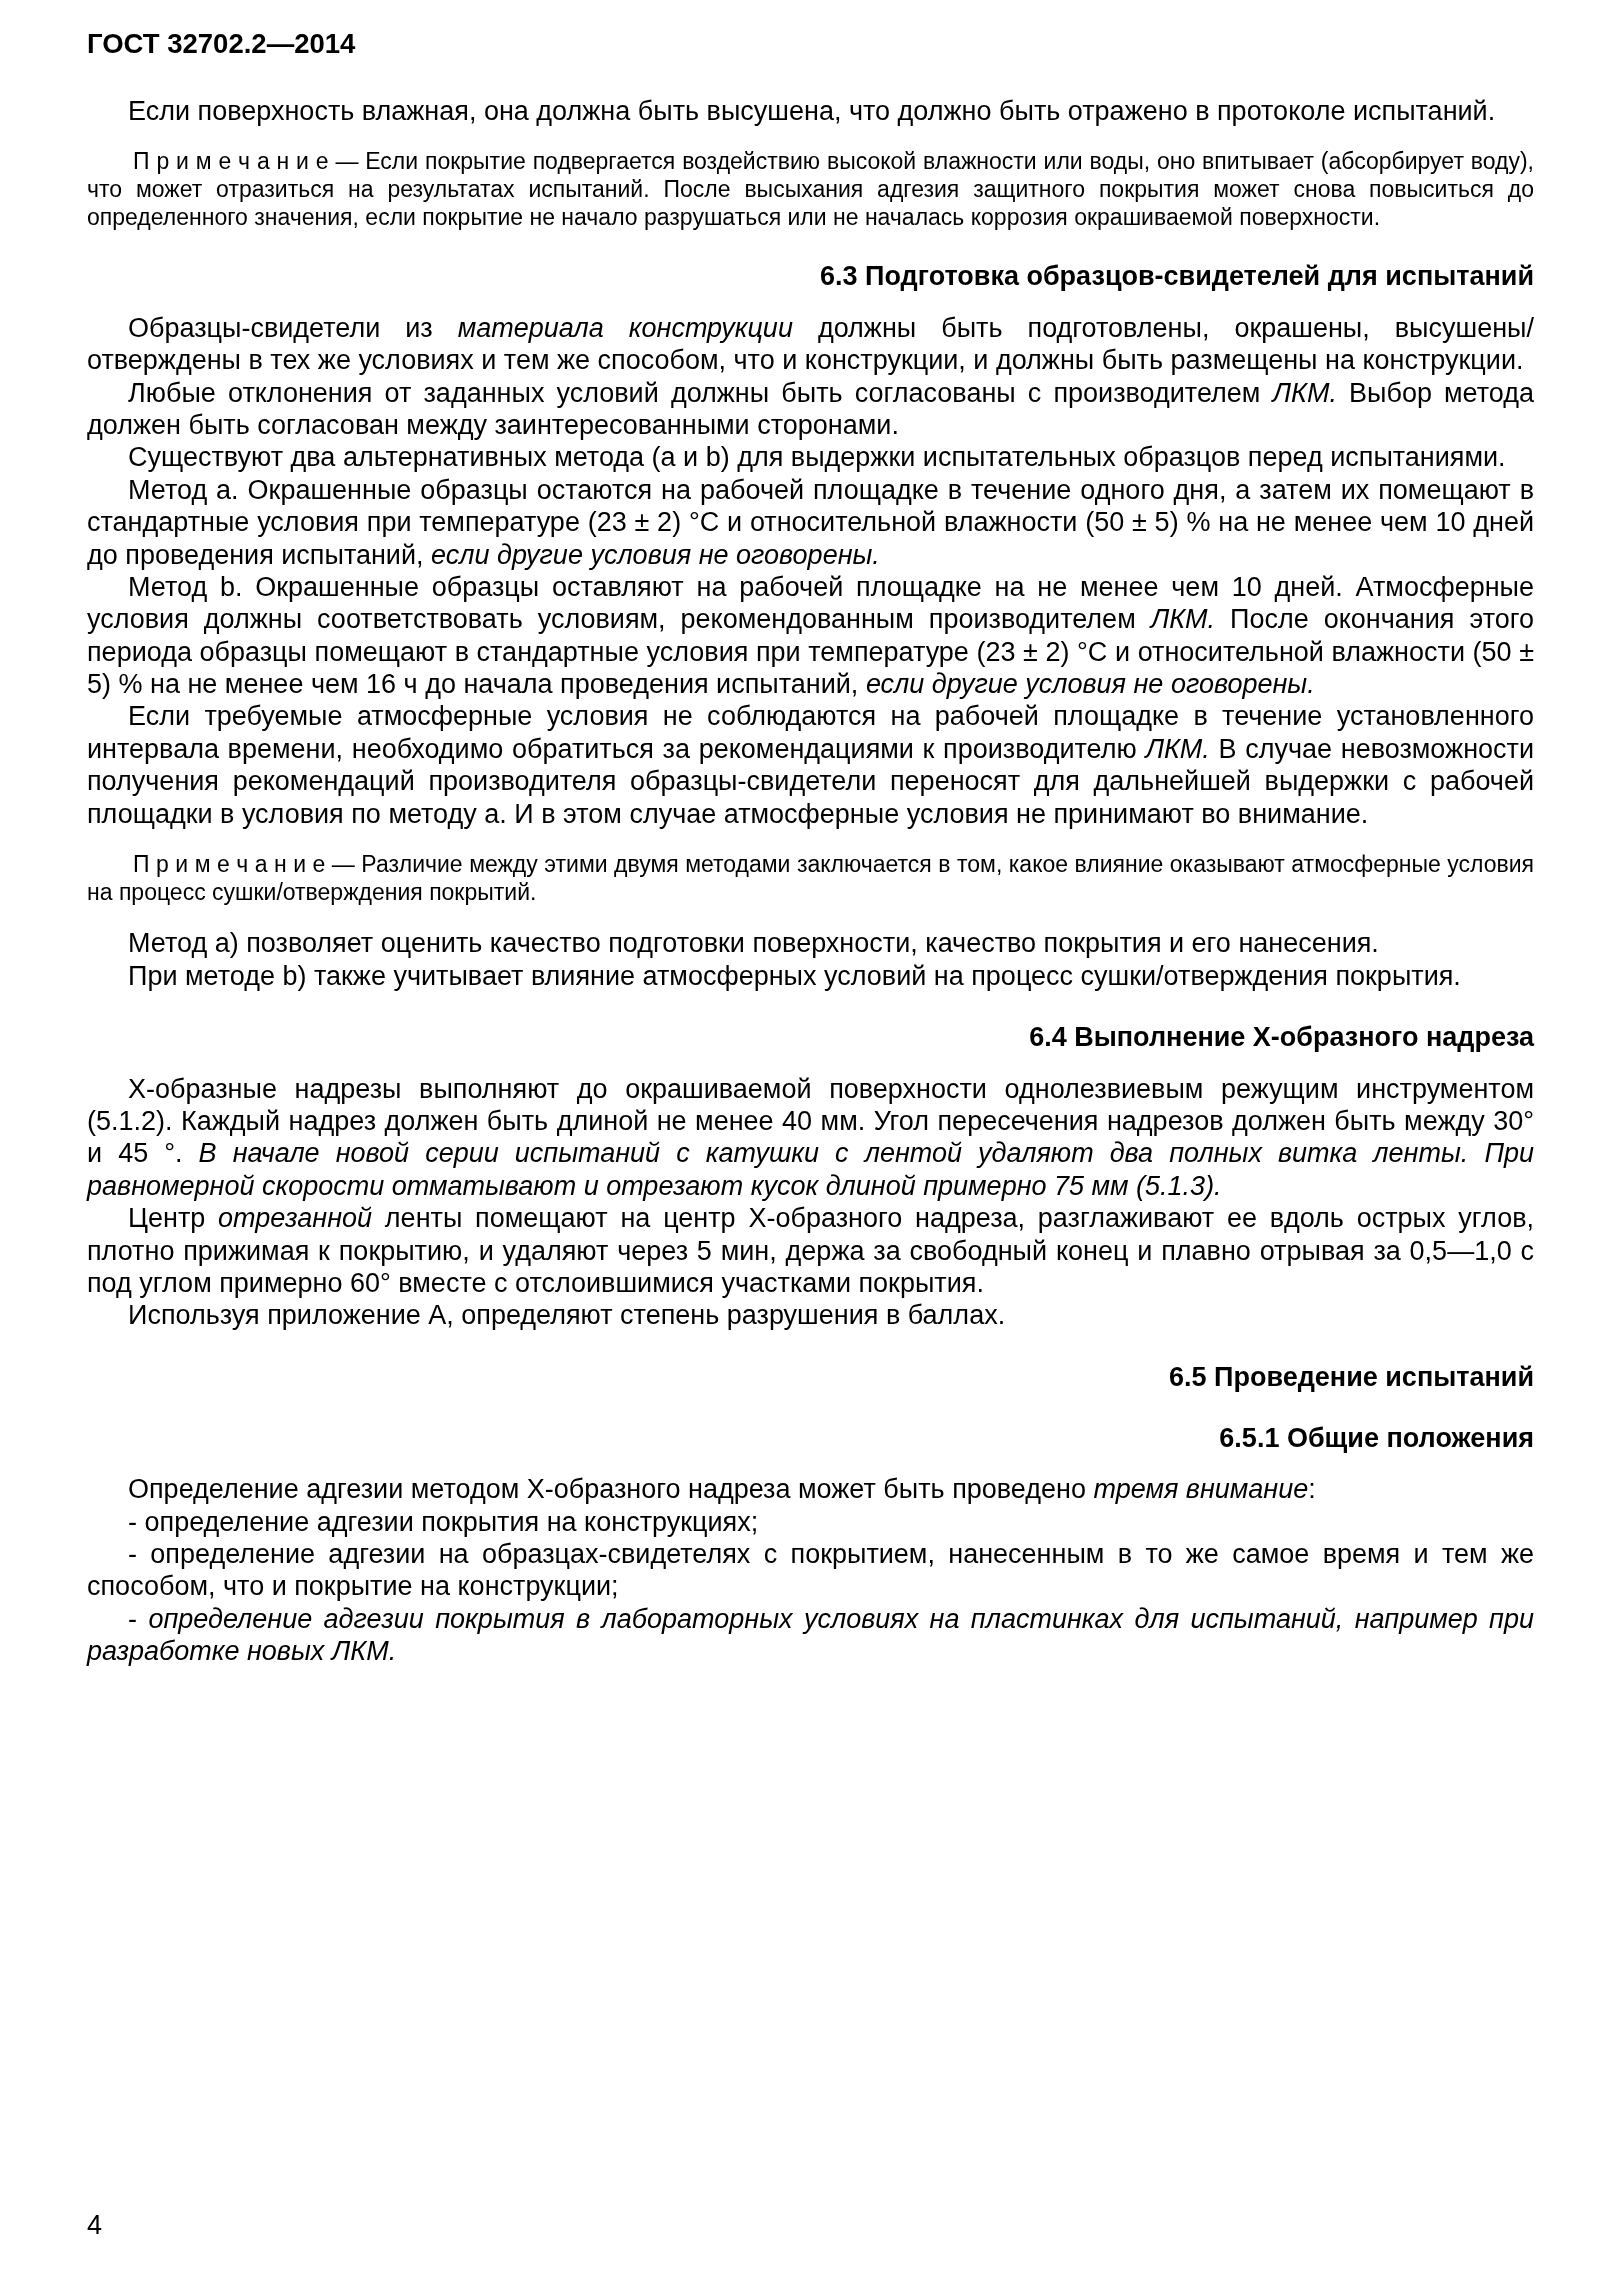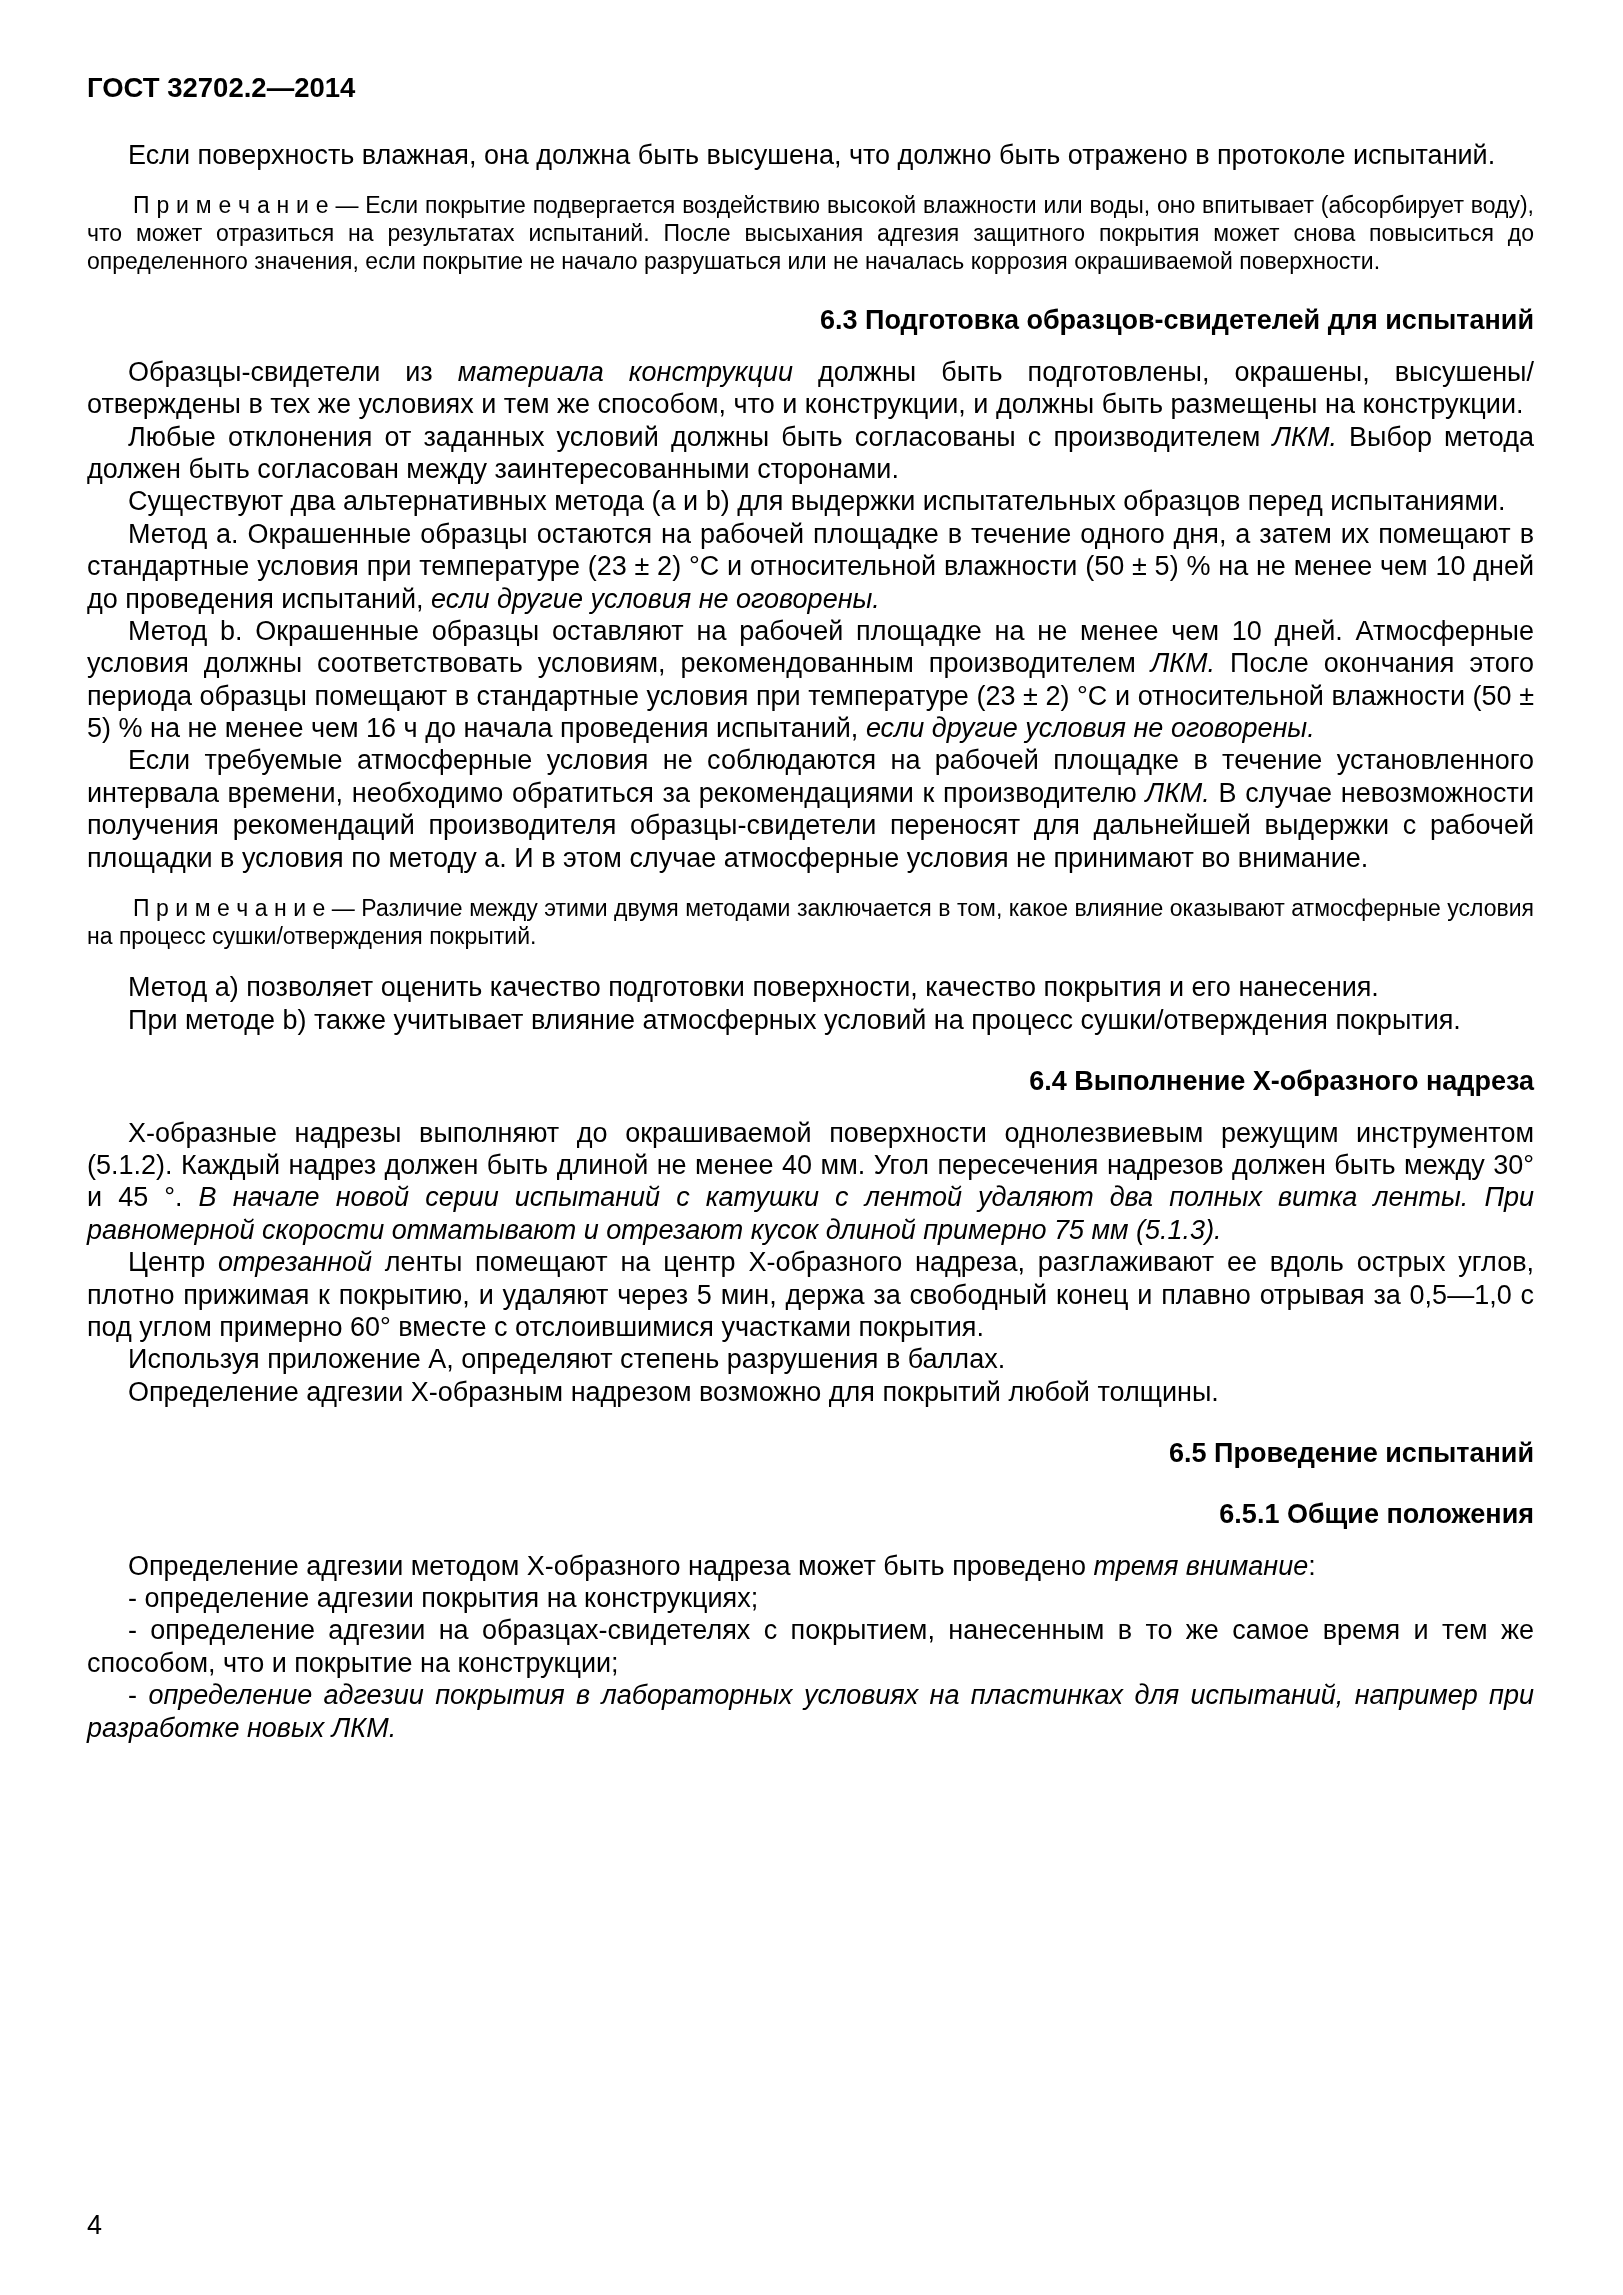--- a/index.html
+++ b/index.html
@@ -3,21 +3,21 @@
 <meta charset="utf-8">
 <style>
   html,body{margin:0;padding:0;background:#7a7a7a;}
   .page{
     position:relative;
     width:1623px;
     height:2295px;
     margin:0 auto;
     background:#ffffff;
     box-sizing:border-box;
-    padding:72px 89px 0 87px;
+    padding:28px 89px 0 87px;
     font-family:"Liberation Sans","DejaVu Sans",sans-serif;
     color:#000;
   }
   .doc-code{
     font-size:27.5px;
     font-weight:700;
     margin:0 0 35px 0;
   }
   main p{margin:0;}
   .p{
@@ -64,21 +64,20 @@
       <p class="p"><span>Метод a. Окрашенные образцы остаются на рабочей площадке в течение одного дня, а затем их помещают в стандартные условия при температуре (23 ± 2) °С и относительной влажности (50 ± 5) % на не менее чем 10 дней до проведения испытаний, </span><span class="it">если другие условия не оговорены.</span></p>
       <p class="p"><span>Метод b. Окрашенные образцы оставляют на рабочей площадке на не менее чем 10 дней. Атмосферные условия должны соответствовать условиям, рекомендованным производителем </span><span class="it">ЛКМ.</span><span> После окончания этого периода образцы помещают в стандартные условия при температуре (23 ± 2) °С и относительной влажности (50 ± 5) % на не менее чем 16 ч до начала проведения испытаний, </span><span class="it">если другие условия не оговорены.</span></p>
       <p class="p"><span>Если требуемые атмосферные условия не соблюдаются на рабочей площадке в течение установленного интервала времени, необходимо обратиться за рекомендациями к производителю </span><span class="it">ЛКМ.</span><span> В случае невозможности получения рекомендаций производителя образцы-свидетели переносят для дальнейшей выдержки с рабочей площадки в условия по методу a. И в этом случае атмосферные условия не принимают во внимание.</span></p>
       <p class="note"><span>П р и м е ч а н и е  — Различие между этими двумя методами заключается в том, какое влияние оказывают атмосферные условия на процесс сушки/отверждения покрытий.</span></p>
       <p class="p"><span>Метод a) позволяет оценить качество подготовки поверхности, качество покрытия и его нанесения.</span></p>
       <p class="p"><span>При методе b) также учитывает влияние атмосферных условий на процесс сушки/отверждения покрытия.</span></p>
       <p class="h"><span>6.4 Выполнение Х-образного надреза</span></p>
       <p class="p"><span>Х-образные надрезы выполняют до окрашиваемой поверхности однолезвиевым режущим инструментом (5.1.2). Каждый надрез должен быть длиной не менее 40 мм. Угол пересечения надрезов должен быть между 30° и 45 °. </span><span class="it">В начале новой серии испытаний с катушки с лентой удаляют два полных витка ленты. При равномерной скорости отматывают и отрезают кусок длиной примерно 75 мм (5.1.3).</span></p>
       <p class="p"><span>Центр </span><span class="it">отрезанной</span><span> ленты помещают на центр Х-образного надреза, разглаживают ее вдоль острых углов, плотно прижимая к покрытию, и удаляют через 5 мин, держа за свободный конец и плавно отрывая за 0,5—1,0 с под углом примерно 60° вместе с отслоившимися участками покрытия.</span></p>
       <p class="p"><span>Используя приложение А, определяют степень разрушения в баллах.</span></p>
-      <p class="p"><span>Определение адгезии Х-образным надрезом возможно для покрытий любой толщины.</span></p>
       <p class="h"><span>6.5 Проведение испытаний</span></p>
       <p class="h"><span>6.5.1 Общие положения</span></p>
       <p class="p"><span>Определение адгезии методом Х-образного надреза может быть проведено </span><span class="it">тремя внимание</span><span>:</span></p>
       <p class="p"><span>- определение адгезии покрытия на конструкциях;</span></p>
       <p class="p"><span>- определение адгезии на образцах-свидетелях с покрытием, нанесенным в то же самое время и тем же способом, что и покрытие на конструкции;</span></p>
       <p class="p"><span>- </span><span class="it">определение адгезии покрытия в лабораторных условиях на пластинках для испытаний, например при разработке новых ЛКМ.</span></p>
     </main>
 
   <div class="pagenum">4</div>
 </div>

